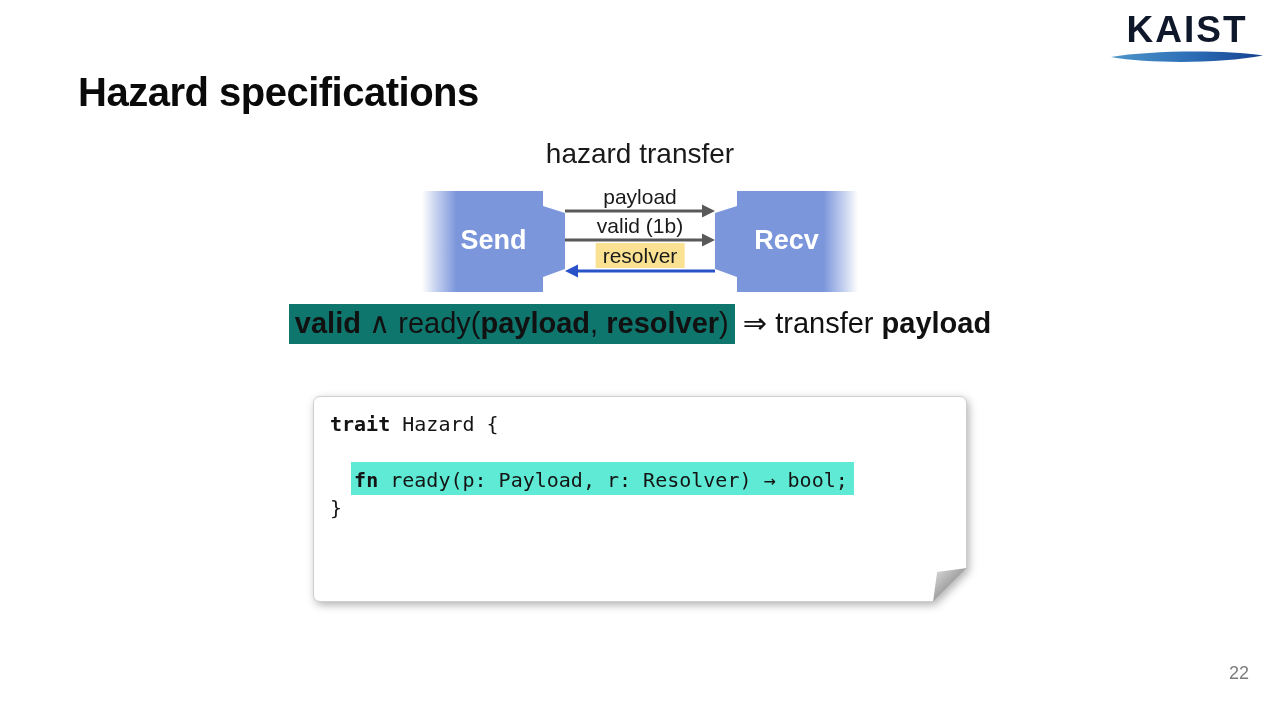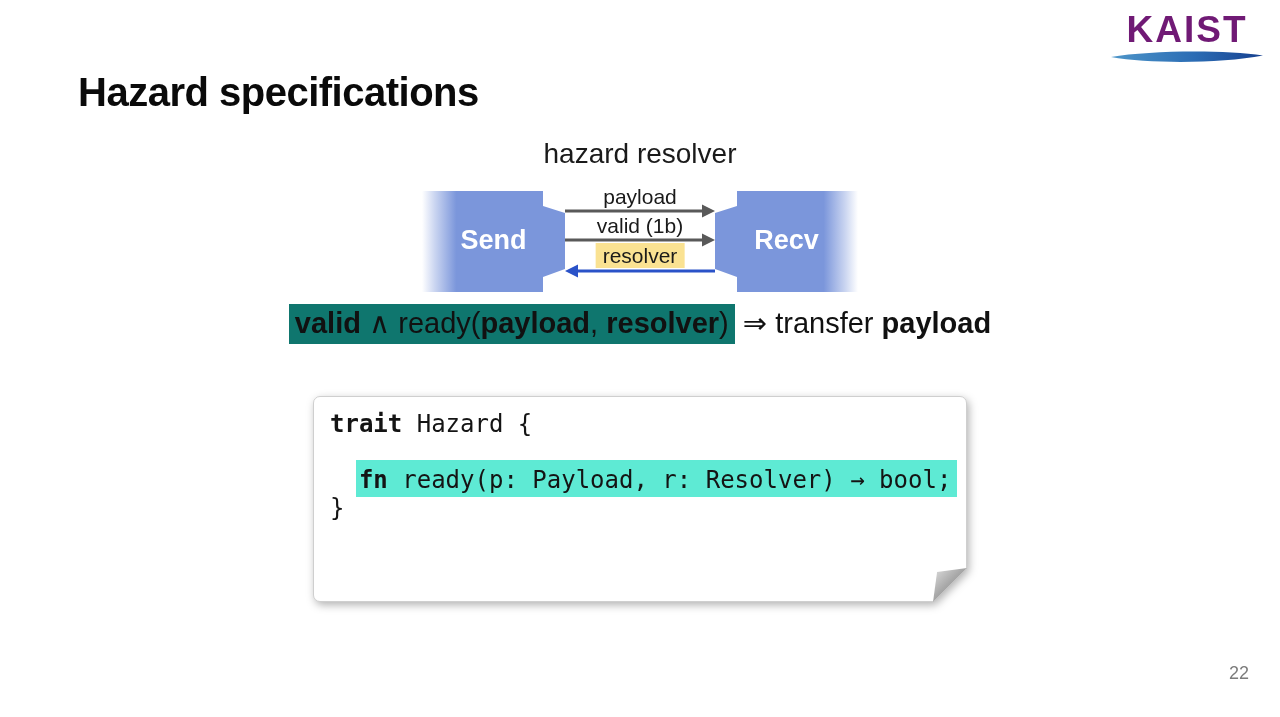--- a/index.html
+++ b/index.html
@@ -15,21 +15,21 @@
   }
 
   
   .logo { position: absolute; left: 1108px; top: 12px; width: 158px; text-align: center; }
   .logo-text {
     font-family: "Liberation Sans", "DejaVu Sans", sans-serif;
     font-weight: 800;
     font-size: 37px;
     line-height: 36px;
     letter-spacing: 2px;
-    color: #701a75;
+    color: #0f172a;
   }
   .logo-swoosh { display: block; margin: 2px auto 0 auto; }
 
   
   .title {
     position: absolute; left: 78px; top: 70px;
     font-size: 40px; font-weight: 700; color: #0a0a0a;
     letter-spacing: -0.5px;
   }
 
@@ -78,21 +78,21 @@
     clip-path: polygon(0 0, 100% 0, 100% calc(100% - 34px), calc(100% - 34px) 100%, 0 100%);
     padding: 13px 0 0 16px;
   }
   .fold {
     position: absolute; right: 0; bottom: 0; width: 34px; height: 34px;
     clip-path: polygon(0 100%, 100% 0, 12% 12%);
     background: linear-gradient(135deg, #d9d9d9 5%, #a8a8a8 45%, #8f8f8f 75%, #bdbdbd 100%);
   }
   .code-line {
     font-family: "DejaVu Sans Mono", "Liberation Mono", monospace;
-    font-size: 24px; line-height: 28px; min-height: 28px;
+    font-size: 20px; line-height: 28px; min-height: 28px;
     color: #141414; white-space: pre;
   }
   .code-line .kw { font-weight: 700; }
   .code-line span { white-space: pre; }
   .hl-yellow { background: #FAE7A8; padding: 2px 6px 3px 3px; margin: -2px -6px -3px -3px; }
   .hl-orange { background: #5eead4; padding: 6px 6px 3px 3px; margin: -2px -6px -3px -3px; }
 
   
   .page-number {
     position: absolute; right: 31px; top: 663px;
@@ -113,21 +113,21 @@
           <stop offset="0.55" stop-color="#2B6CB4"></stop>
           <stop offset="1" stop-color="#16408F"></stop>
         </linearGradient>
       </defs>
       <path d="M0 7 C 38 0.5, 112 -0.5, 152 5.5 C 110 13.5, 40 14, 0 7 Z" fill="url(#swooshGrad)"></path>
     </svg>
   </div>
 
   <h1 class="title">Hazard specifications</h1>
 
-  <div class="caption">hazard resolver</div>
+  <div class="caption">hazard transfer</div>
 
   <svg class="diagram-svg" width="436" height="104" viewBox="0 0 436 104">
     <defs>
       <linearGradient id="sendGrad" x1="0" y1="0" x2="1" y2="0">
         <stop offset="0" stop-color="#7B96DB" stop-opacity="0"></stop>
         <stop offset="0.09" stop-color="#7B96DB" stop-opacity="0.4"></stop>
         <stop offset="0.24" stop-color="#7B96DB" stop-opacity="1"></stop>
         <stop offset="1" stop-color="#7B96DB" stop-opacity="1"></stop>
       </linearGradient>
       <linearGradient id="recvGrad" x1="0" y1="0" x2="1" y2="0">

